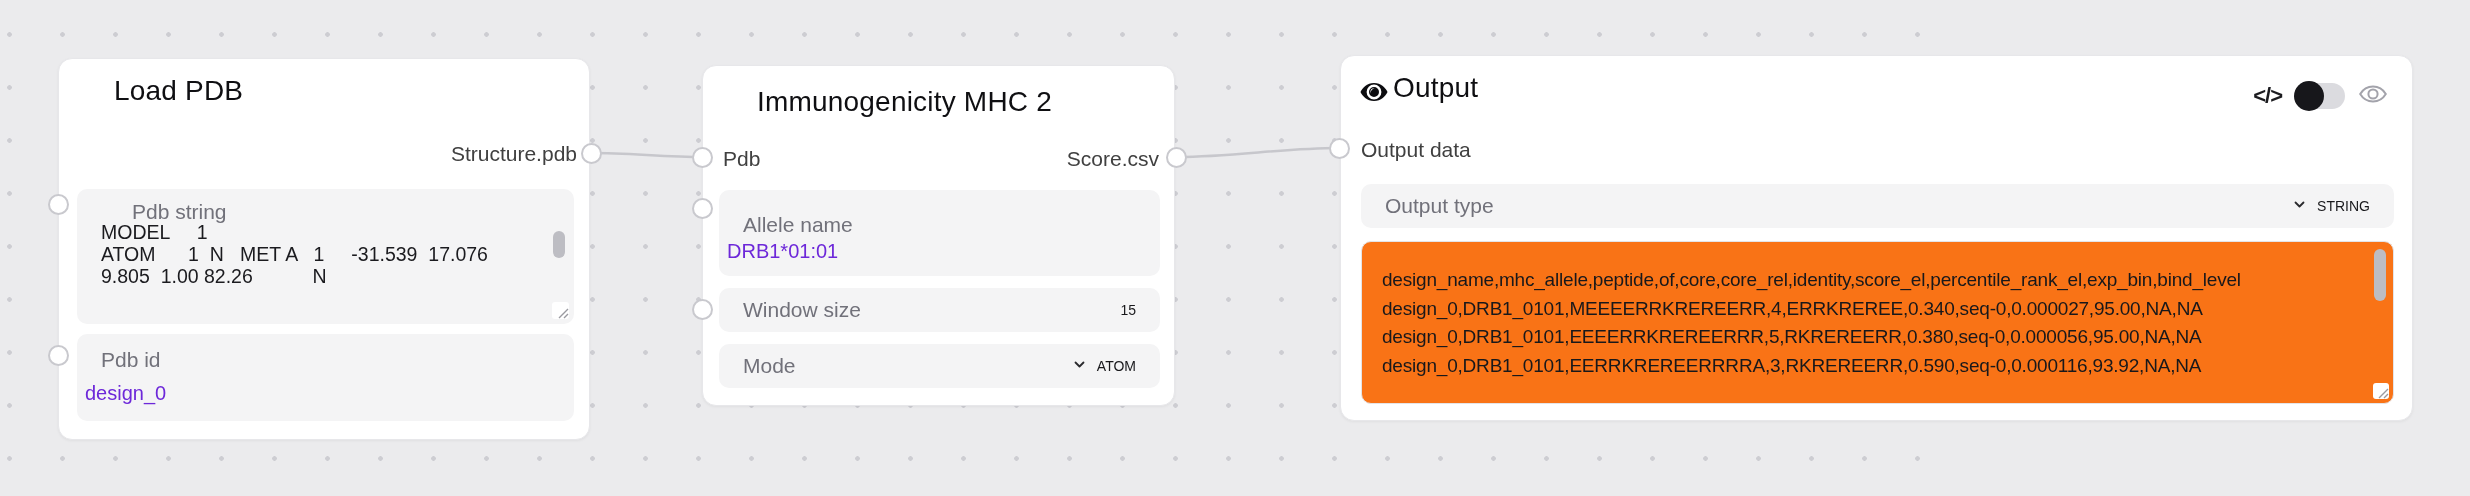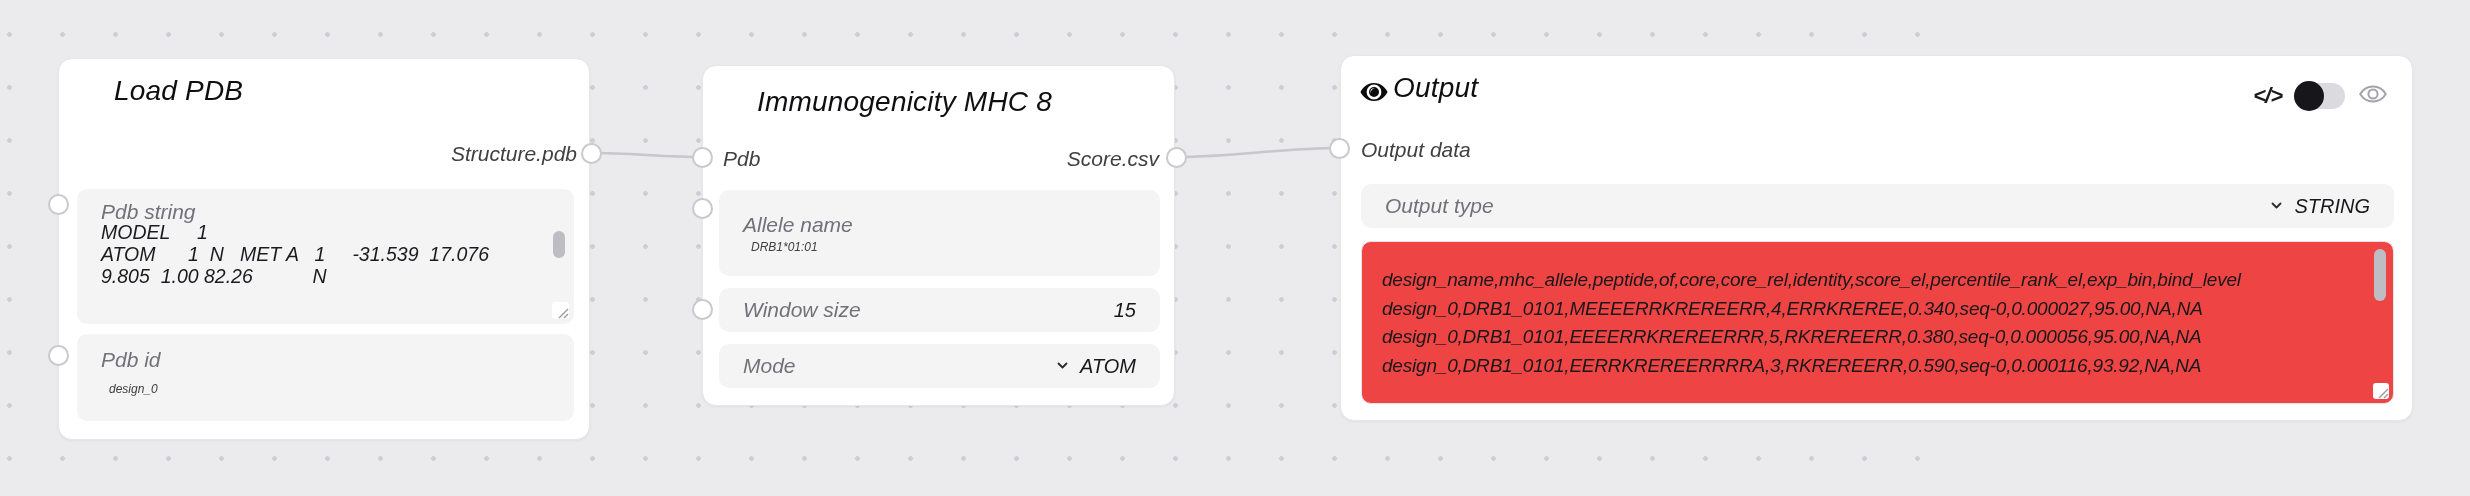--- a/index.html
+++ b/index.html
@@ -9,21 +9,20 @@
     background:#ebebed;
     overflow:hidden;
     position:relative;
   }
   #canvas {
     position:absolute; inset:0; width:1959px; height:496px;
     background-color:#ebebed;
     background-image:radial-gradient(circle, #cdcdd2 2px, transparent 2.6px);
     background-size:53px 53px;
     background-position:36px 8px;
-    font-style:italic;
   }
   .node {
     position:absolute; background:#ffffff;
     border:1px solid #e7e7ea; border-radius:14px;
     box-shadow:0 1px 3px rgba(0,0,0,0.05);
   }
   .node-title {
     position:absolute; font-size:28px; font-weight:500; color:#0f0f12;
     letter-spacing:0.2px; white-space:nowrap;
   }
@@ -34,39 +33,39 @@
   .port-label {
     position:absolute; font-size:21px; color:#404040; white-space:nowrap;
   }
   .field {
     position:absolute; background:#f4f4f5; border-radius:10px;
   }
   .field-label {
     position:absolute; left:24px; font-size:21px; color:#71717a; white-space:nowrap;
   }
   .field-value {
-    position:absolute; left:32px; font-size:12px; color:#404040; white-space:nowrap;
+    position:absolute; left:8px; font-size:20px; color:#6d28d9; white-space:nowrap;
   }
   .row-field { display:flex; align-items:center; justify-content:space-between; padding:0 24px; }
   .row-field .field-label { position:static; }
   .row-field .row-value {
-    font-size:20px; color:#18181b; display:flex; align-items:center; gap:10px; white-space:nowrap;
+    font-size:14px; color:#18181b; display:flex; align-items:center; gap:10px; white-space:nowrap;
   }
   .pre-lines div { white-space:pre; }
   .pdb-content {
     position:absolute; left:24px; top:32px; right:48px;
     font-size:19.5px; line-height:22px; color:#1b1b1f;
   }
   .scroll-pill {
     position:absolute; background:#bdbdc3; border-radius:7px; z-index:2;
   }
   .resize-grip { position:absolute; z-index:2; background:#ffffff; border-radius:3px;
     display:flex; align-items:flex-end; justify-content:flex-end; }
   .csv-box {
-    position:absolute; background:#ef4444; border:1.5px solid #e4e4e7; border-radius:10px;
+    position:absolute; background:#f97316; border:1.5px solid #e4e4e7; border-radius:10px;
   }
   .csv-lines {
     position:absolute; left:20px; top:24px; right:34px;
     font-size:19px; line-height:28.6px; color:#18181b; letter-spacing:-0.2px;
   }
   .chev { flex:0 0 auto; display:inline-block; }
   .hdr-icons {
     position:absolute; right:24px; top:22px; display:flex; align-items:center; gap:13px; height:36px;
   }
   .code-icon {
@@ -86,21 +85,21 @@
 <body>
 
 <div id="canvas">
 
   <div class="node" style="left:58px; top:58px; width:532px; height:382px;">
     <div class="node-title" style="left:55px; top:16px;">Load PDB</div>
 
     <div class="port-label" style="right:12px; top:83px;">Structure.pdb</div>
 
     <div class="field" style="left:18px; top:130px; width:497px; height:135px;">
-      <div class="field-label" style="top:11px;">Pdb string</div>
+      <div class="field-label" style="top:11px;margin-left:31px;">Pdb string</div>
       <div class="pdb-content pre-lines">
         <div>MODEL     1</div>
         <div>ATOM      1  N   MET A   1     -31.539  17.076</div>
         <div>9.805  1.00 82.26           N</div>
       </div>
       <div class="scroll-pill" style="right:9px; top:42px; width:12px; height:27px;"></div>
       <div class="resize-grip" style="right:5px; bottom:5px; width:17px; height:17px;">
         <svg width="12" height="12" viewBox="0 0 12 12">
           <path d="M11 2 L2 11 M11 7 L7 11" stroke="#9a9aa0" stroke-width="1.4" fill="none"></path>
         </svg>
@@ -111,21 +110,21 @@
       <div class="field-label" style="top:14px;">Pdb id</div>
       <div class="field-value" style="top:48px;">design_0</div>
     </div>
 
     <div class="port" style="left:522px; top:84px;"></div>
     <div class="port" style="left:-11px; top:135px;"></div>
     <div class="port" style="left:-11px; top:286px;"></div>
   </div>
 
   <div class="node" style="left:702px; top:65px; width:473px; height:341px;">
-    <div class="node-title" style="left:54px; top:20px;">Immunogenicity MHC 8</div>
+    <div class="node-title" style="left:54px; top:20px;">Immunogenicity MHC 2</div>
 
     <div class="port-label" style="left:20px; top:81px;">Pdb</div>
     <div class="port-label" style="right:15px; top:81px;">Score.csv</div>
 
     <div class="field" style="left:16px; top:124px; width:441px; height:86px;">
       <div class="field-label" style="top:23px;">Allele name</div>
       <div class="field-value" style="top:50px;">DRB1*01:01</div>
     </div>
 
     <div class="field row-field" style="left:16px; top:222px; width:441px; height:44px;">

